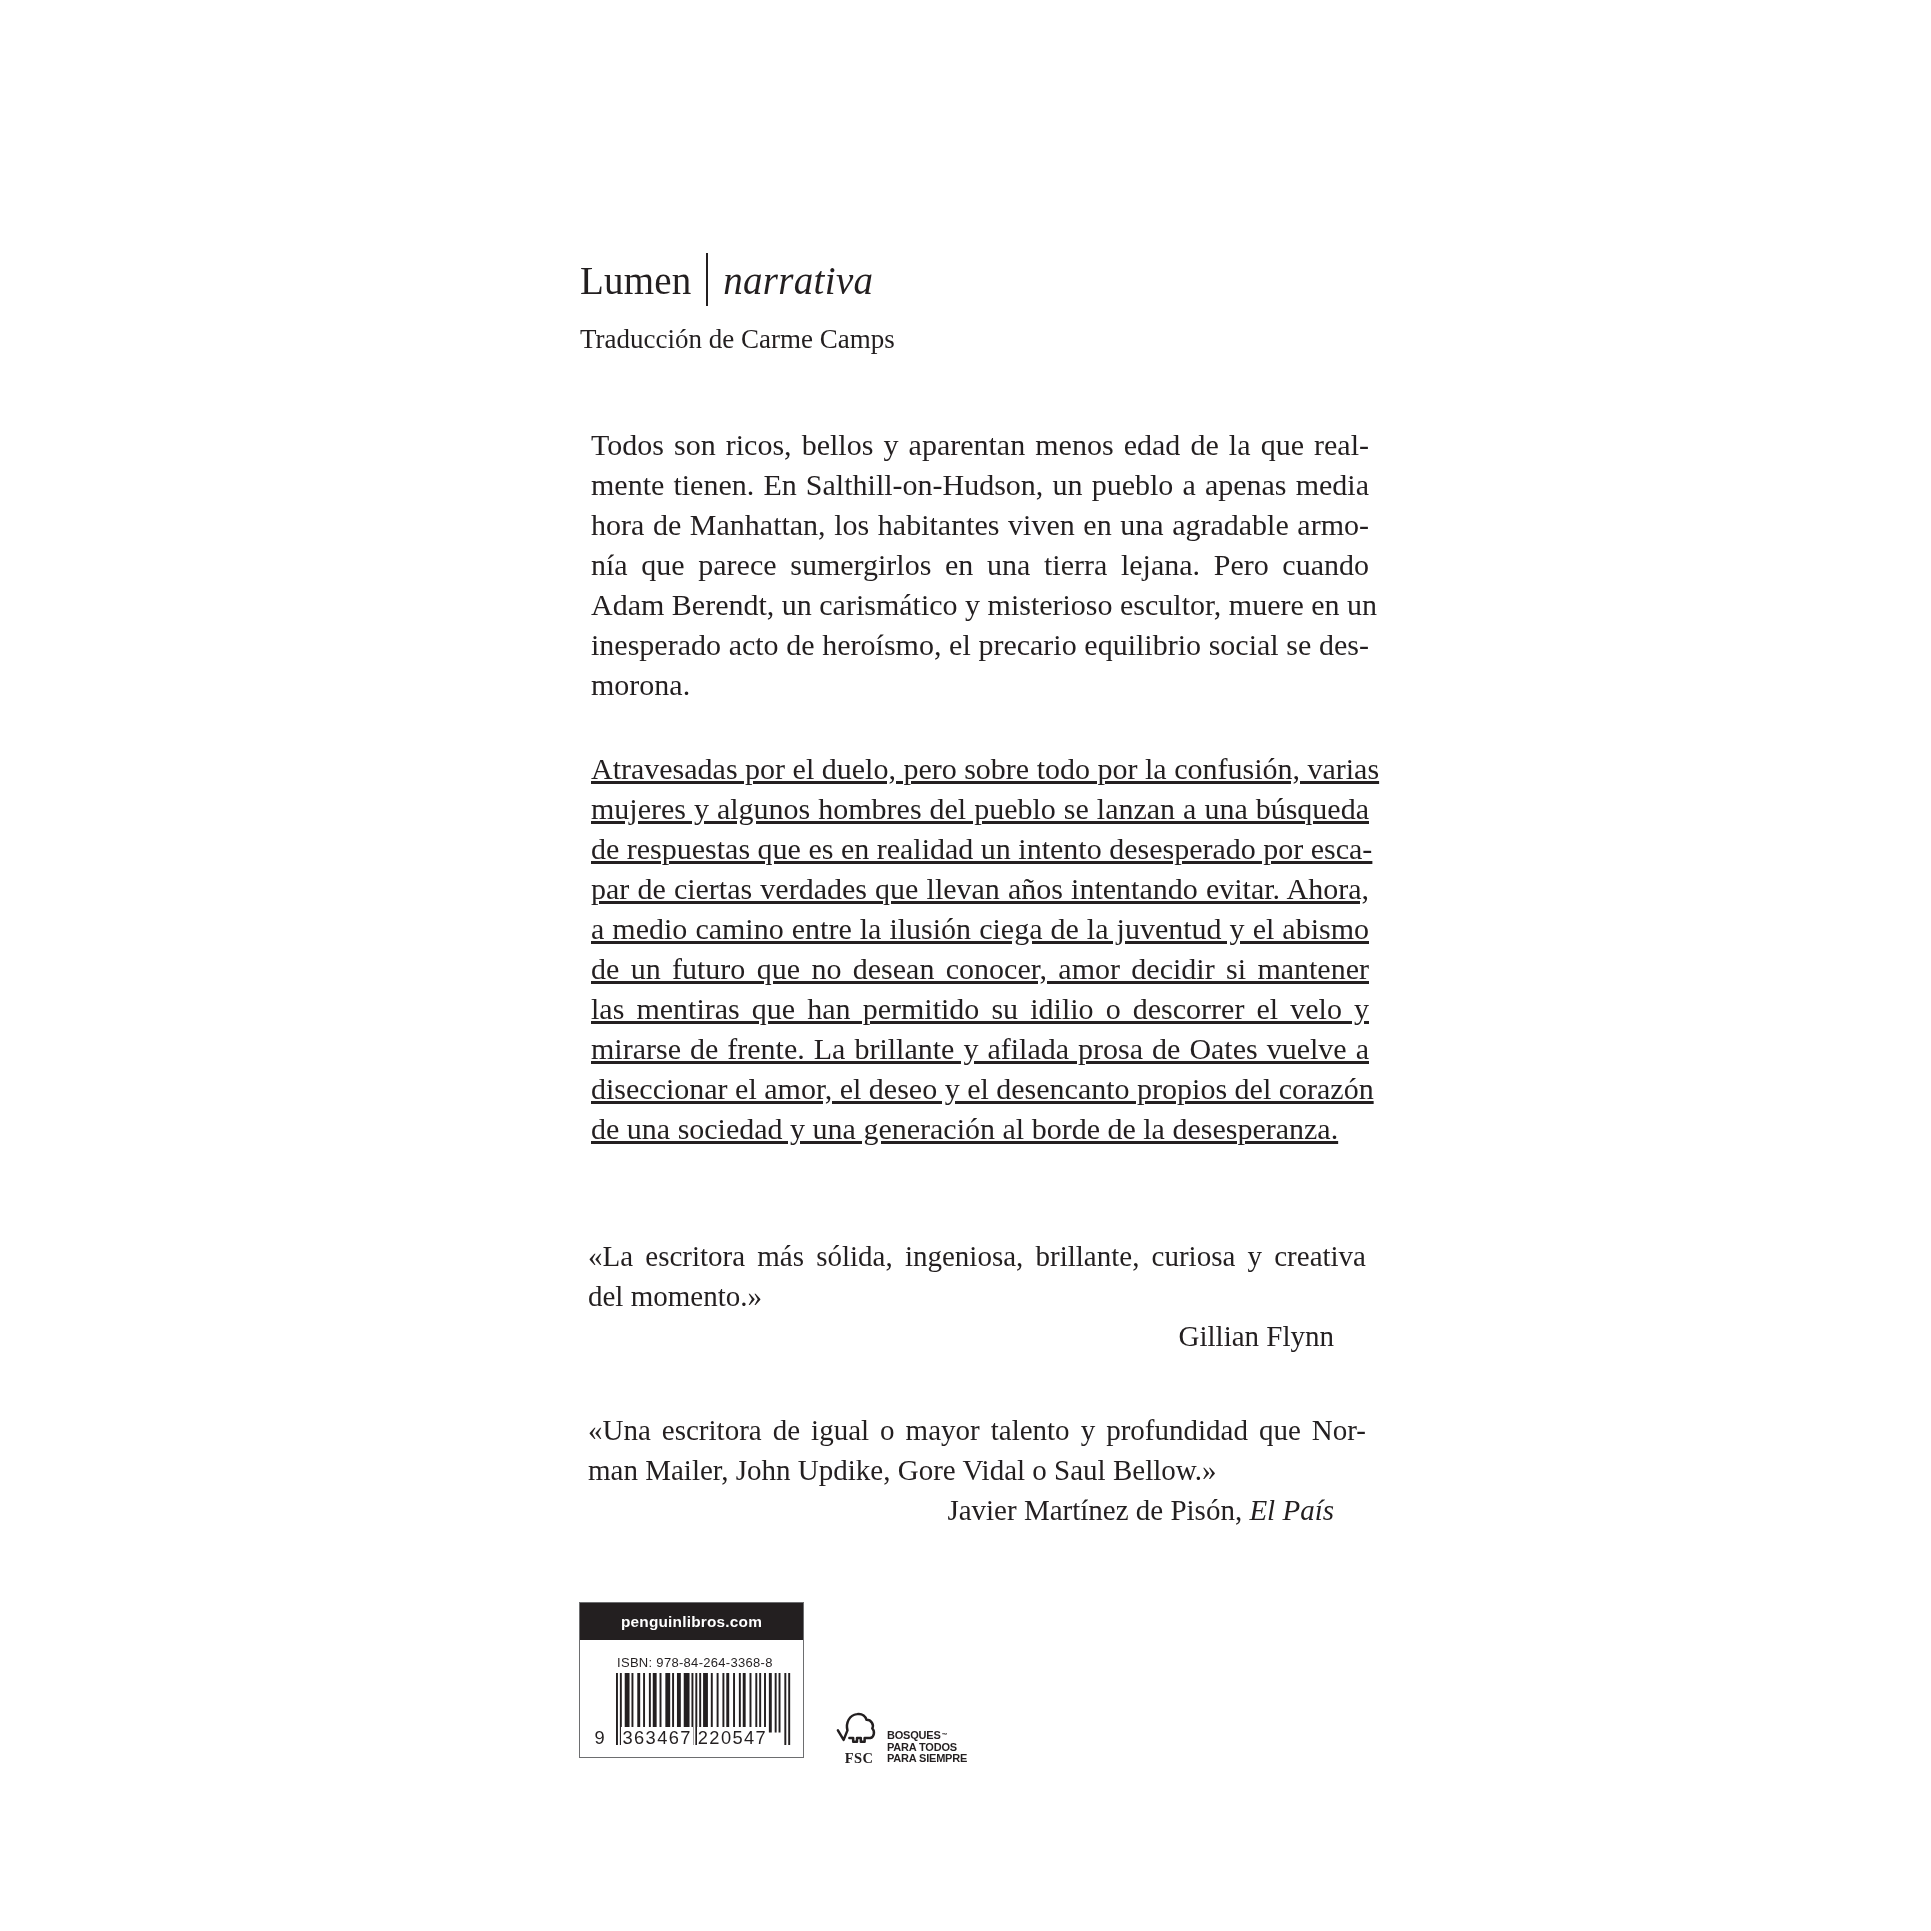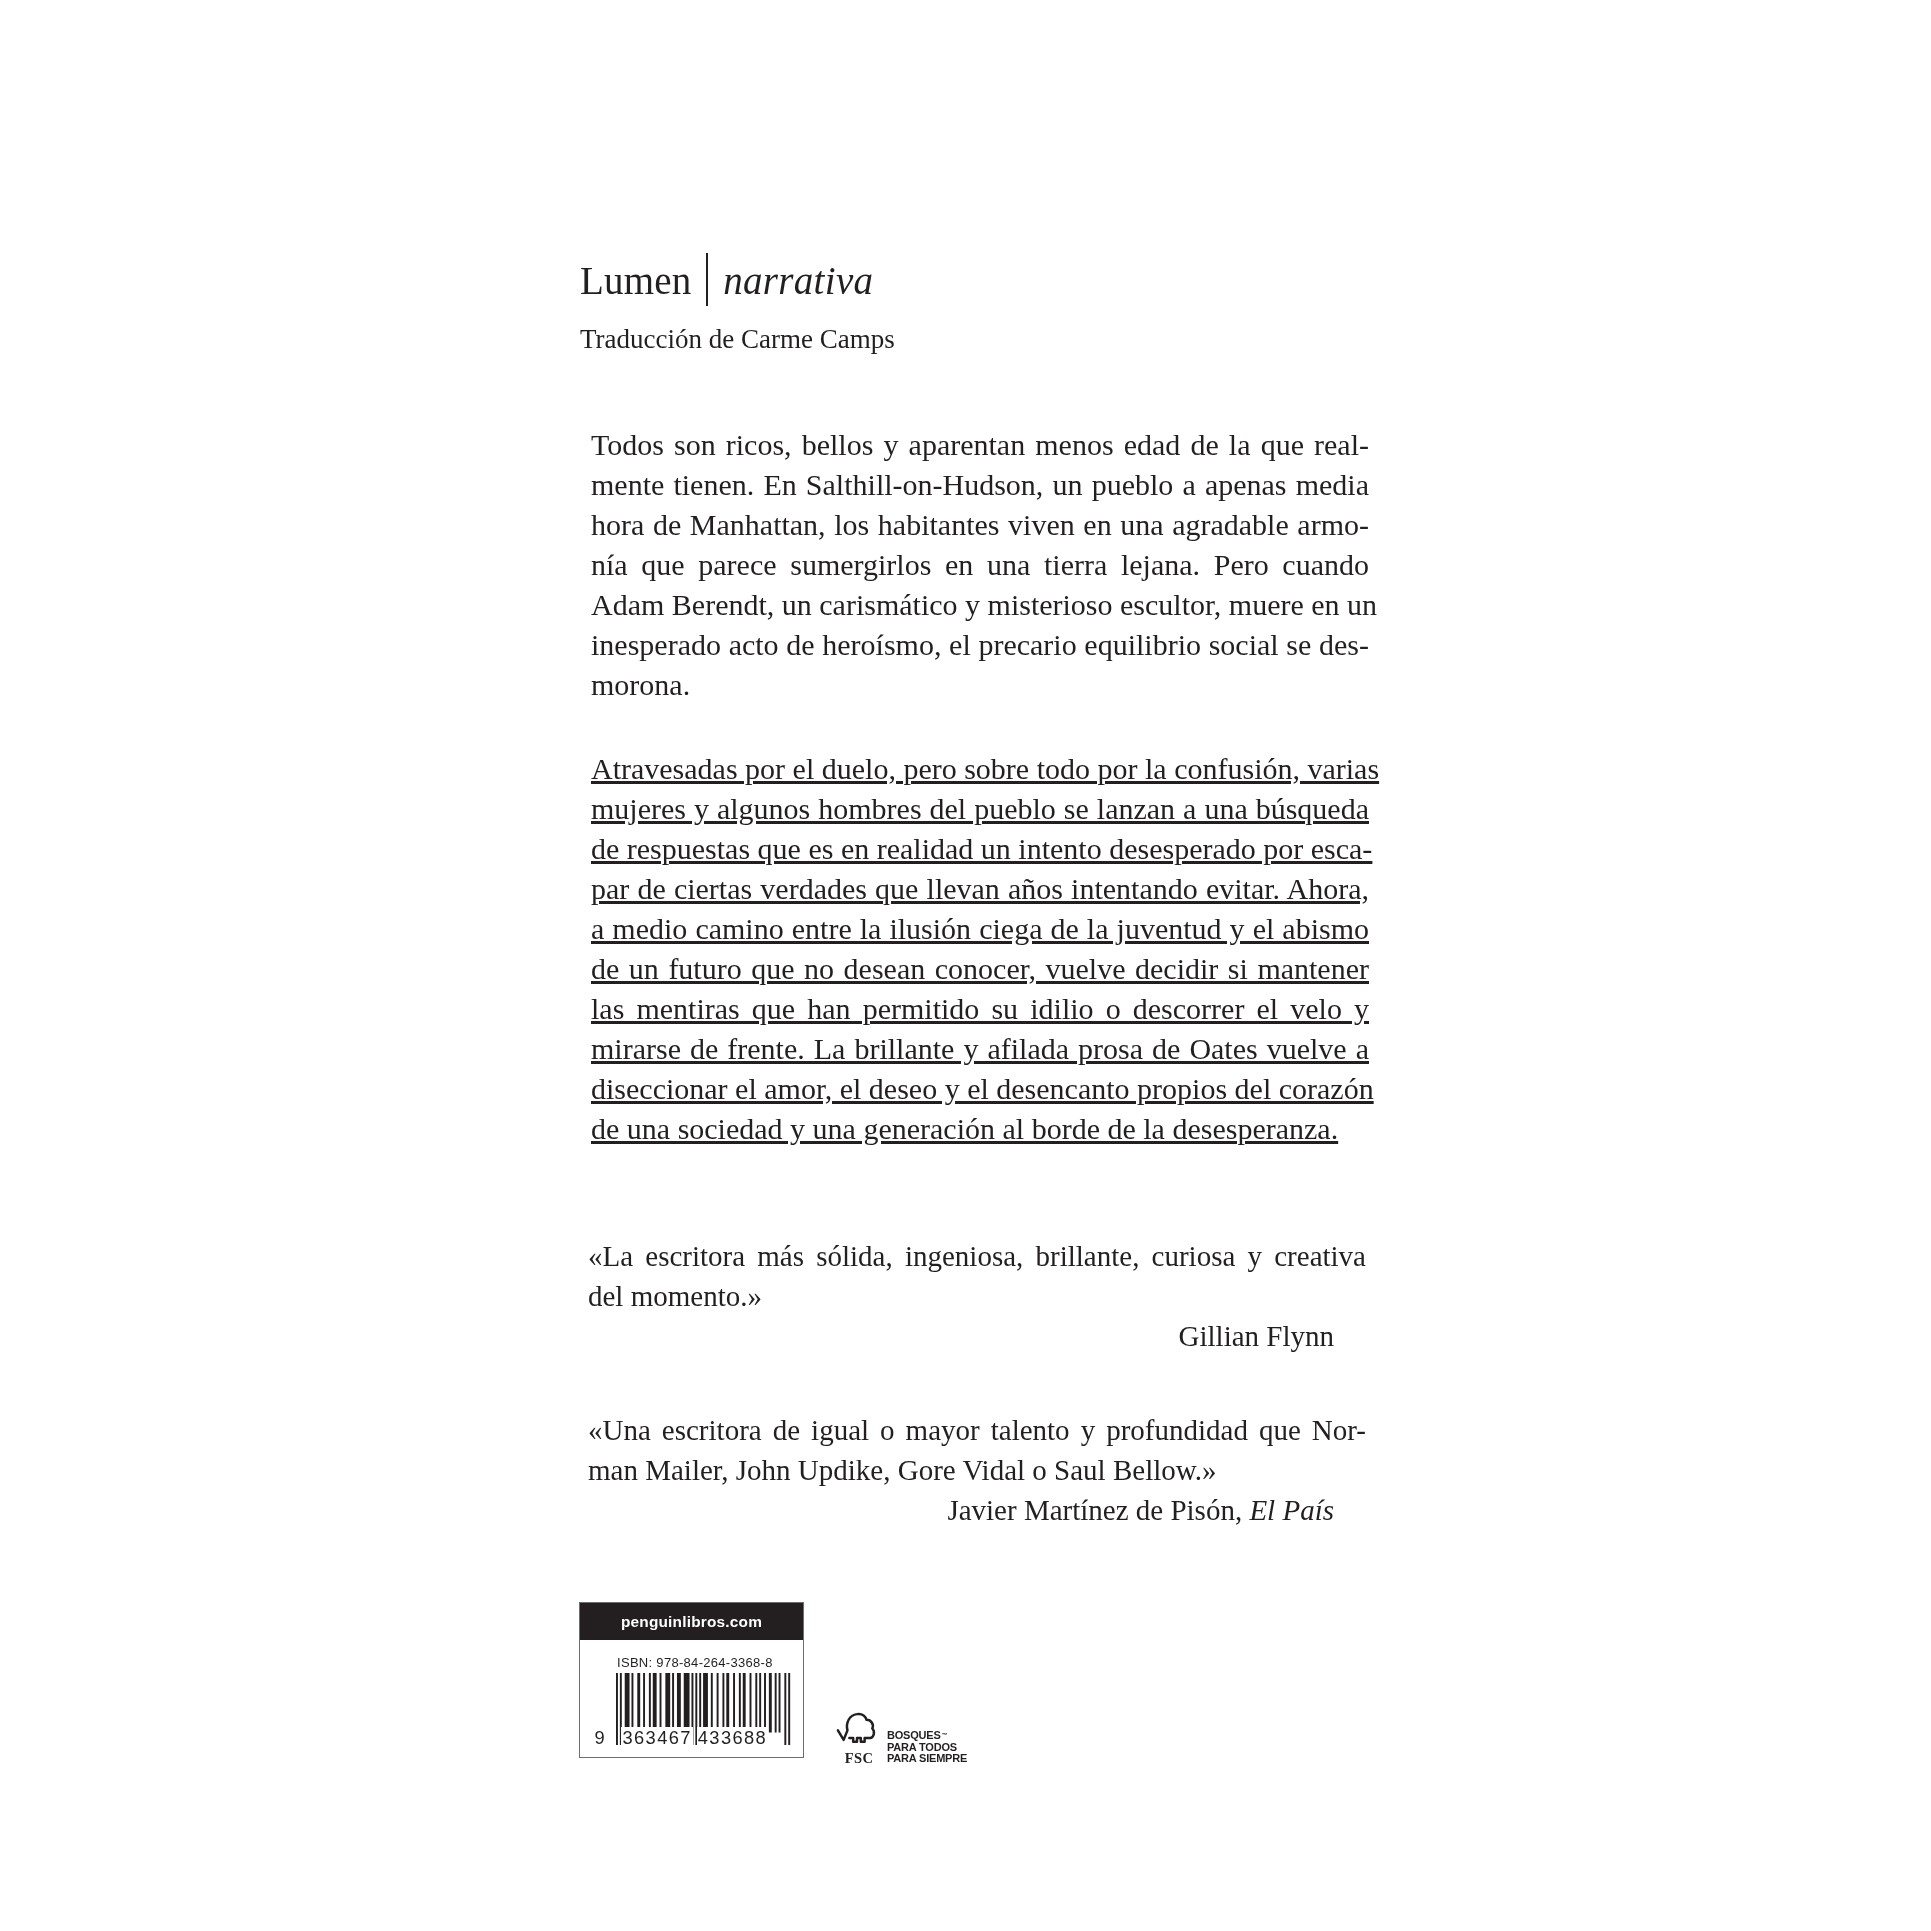--- a/index.html
+++ b/index.html
@@ -221,21 +221,21 @@
     <span class="line">inesperado acto de heroísmo, el precario equilibrio social se des-</span>
     <span class="line last">morona.</span>
   </p>
 
   <p class="para p2">
     <span class="line">Atravesadas por el duelo, pero sobre todo por la confusión, varias</span>
     <span class="line">mujeres y algunos hombres del pueblo se lanzan a una búsqueda</span>
     <span class="line">de respuestas que es en realidad un intento desesperado por esca-</span>
     <span class="line">par de ciertas verdades que llevan años intentando evitar. Ahora,</span>
     <span class="line">a medio camino entre la ilusión ciega de la juventud y el abismo</span>
-    <span class="line">de un futuro que no desean conocer, vuelve decidir si mantener</span>
+    <span class="line">de un futuro que no desean conocer, amor decidir si mantener</span>
     <span class="line">las mentiras que han permitido su idilio o descorrer el velo y</span>
     <span class="line">mirarse de frente. La brillante y afilada prosa de Oates vuelve a</span>
     <span class="line">diseccionar el amor, el deseo y el desencanto propios del corazón</span>
     <span class="line last">de una sociedad y una generación al borde de la desesperanza.</span>
   </p>
 
   <div class="quote q1">
     <span class="para-inline" style="display:block;">
       <span style="display:block; text-align:justify; text-align-last:justify; white-space:nowrap;">«La escritora más sólida, ingeniosa, brillante, curiosa y creativa</span>
       <span style="display:block; white-space:nowrap;">del momento.»</span>
@@ -289,21 +289,21 @@
         <rect x="148" y="0" width="2" height="62"></rect>
         <rect x="153" y="0" width="2" height="62"></rect>
         <rect x="158" y="0" width="3" height="62"></rect>
         <rect x="164" y="0" width="2" height="62"></rect>
         <rect x="168" y="0" width="2" height="62"></rect>
         <rect x="174" y="0" width="2" height="75"></rect>
         <rect x="178" y="0" width="2" height="75"></rect>
       </g>
     </svg>
     <div class="digits">
-      <span class="lead">9</span><span class="g1">363467</span><span class="g2">433688</span>
+      <span class="lead">9</span><span class="g1">363467</span><span class="g2">220547</span>
     </div>
   </div>
 
   <div class="fsc">
     <svg class="logo" viewBox="0 0 44 60">
       <path d="M2 22 L8 32 L12 22 C10 14 14 6 22 5 C28 4 31 8 32 11 C37 11 40 16 38 20 C41 23 40 29 36 30 L30 30 L30 34 L26 34 L26 30 L22 30 L22 34 L18 34 L18 30 L14 30" fill="none" stroke="#231f20" stroke-width="2.6" stroke-linejoin="round" stroke-linecap="round"></path>
     </svg>
     <div class="fsc-text">FSC</div>
     <div class="slogan">
       <div><span>BOSQUES</span><span class="tm">™</span></div>

